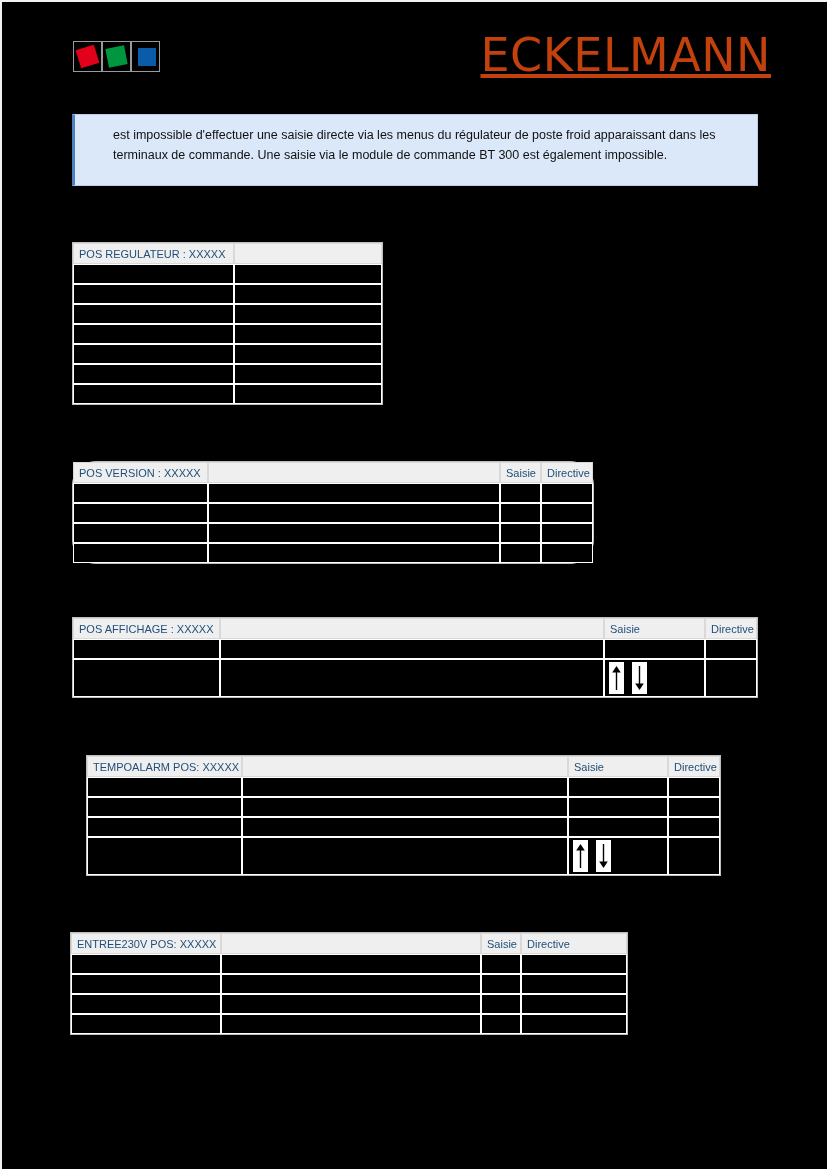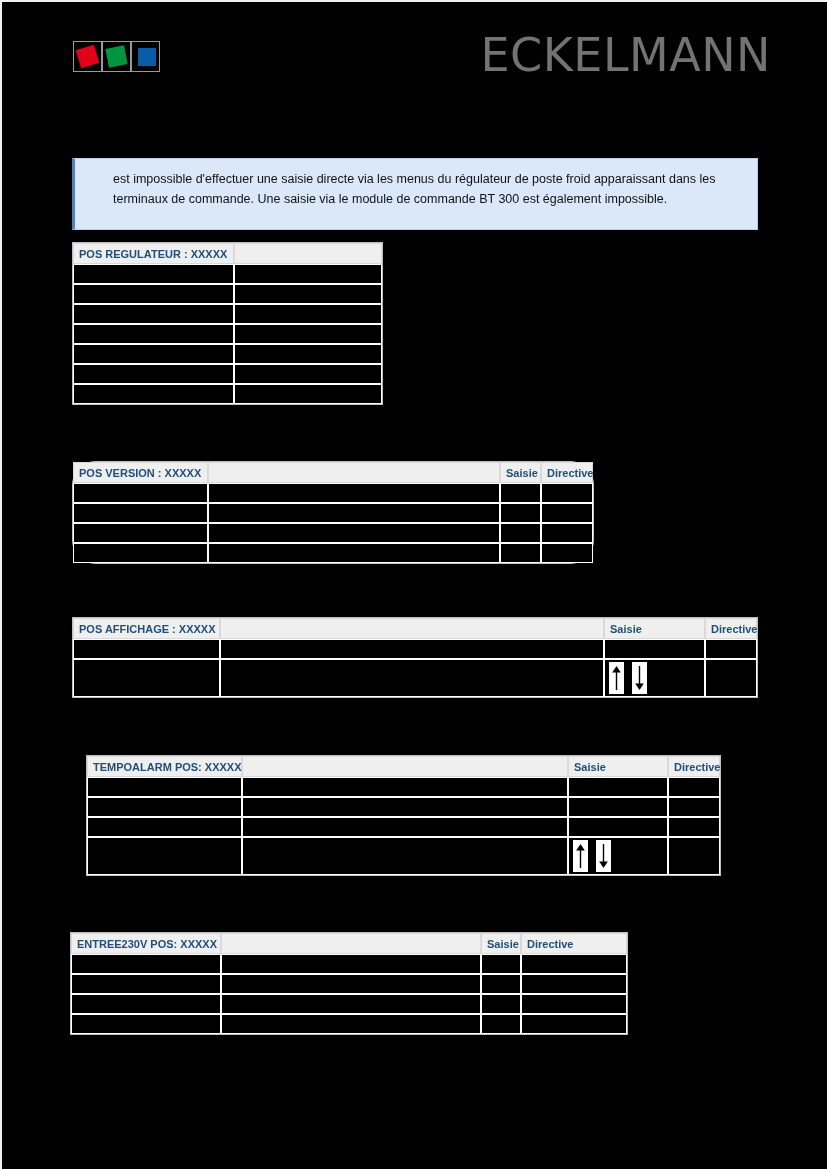--- a/index.html
+++ b/index.html
@@ -57,39 +57,39 @@
   .sq-red { background: #e2001a; transform: rotate(-17deg); }
   .sq-green { background: #009640; transform: rotate(-11deg); }
   .sq-blue { background: #0b5ca8; left: 6px; top: 6px; width: 18px; height: 18px; }
 
   .brand {
     position: absolute;
     right: 58px;
     top: 26px;
     font-size: 46px;
     letter-spacing: 0.5px;
-    color: #737373;
+    color: #c2410c;
     font-family: "DejaVu Sans", sans-serif;
     font-weight: 400;
     white-space: nowrap;
+    text-decoration: underline;
   }
 
   
   .infobox {
     position: absolute;
     left: 70px;
     top: 112px;
     width: 686px;
     min-height: 72px;
     background: #dbe8fa;
     border: 1px solid #b9cfe9;
     border-left: 3px solid #4f80c0;
     box-sizing: border-box;
     padding: 10px 16px 12px 38px;
-    margin-top: 44px;
   }
   .infobox p {
     margin: 0;
     color: #111111;
     font-size: 12.5px;
     line-height: 20px;
     font-family: "Liberation Sans", sans-serif;
   }
 
   
@@ -105,21 +105,21 @@
   .tbl th, .tbl td {
     border: 1px solid #d9d9d9;
     padding: 0;
     margin: 0;
     box-sizing: border-box;
   }
   .tbl thead th {
     background: #efefef;
     color: #1f4e79;
     font-size: 11px;
-    font-weight: bold;
+    font-weight: normal;
     text-align: left;
     height: 21px;
     padding: 0 5px;
     white-space: nowrap;
     border-color: #d9d9d9;
   }
   .tbl tbody td {
     background: #000000;
     height: 20px;
     border-color: #ffffff;

